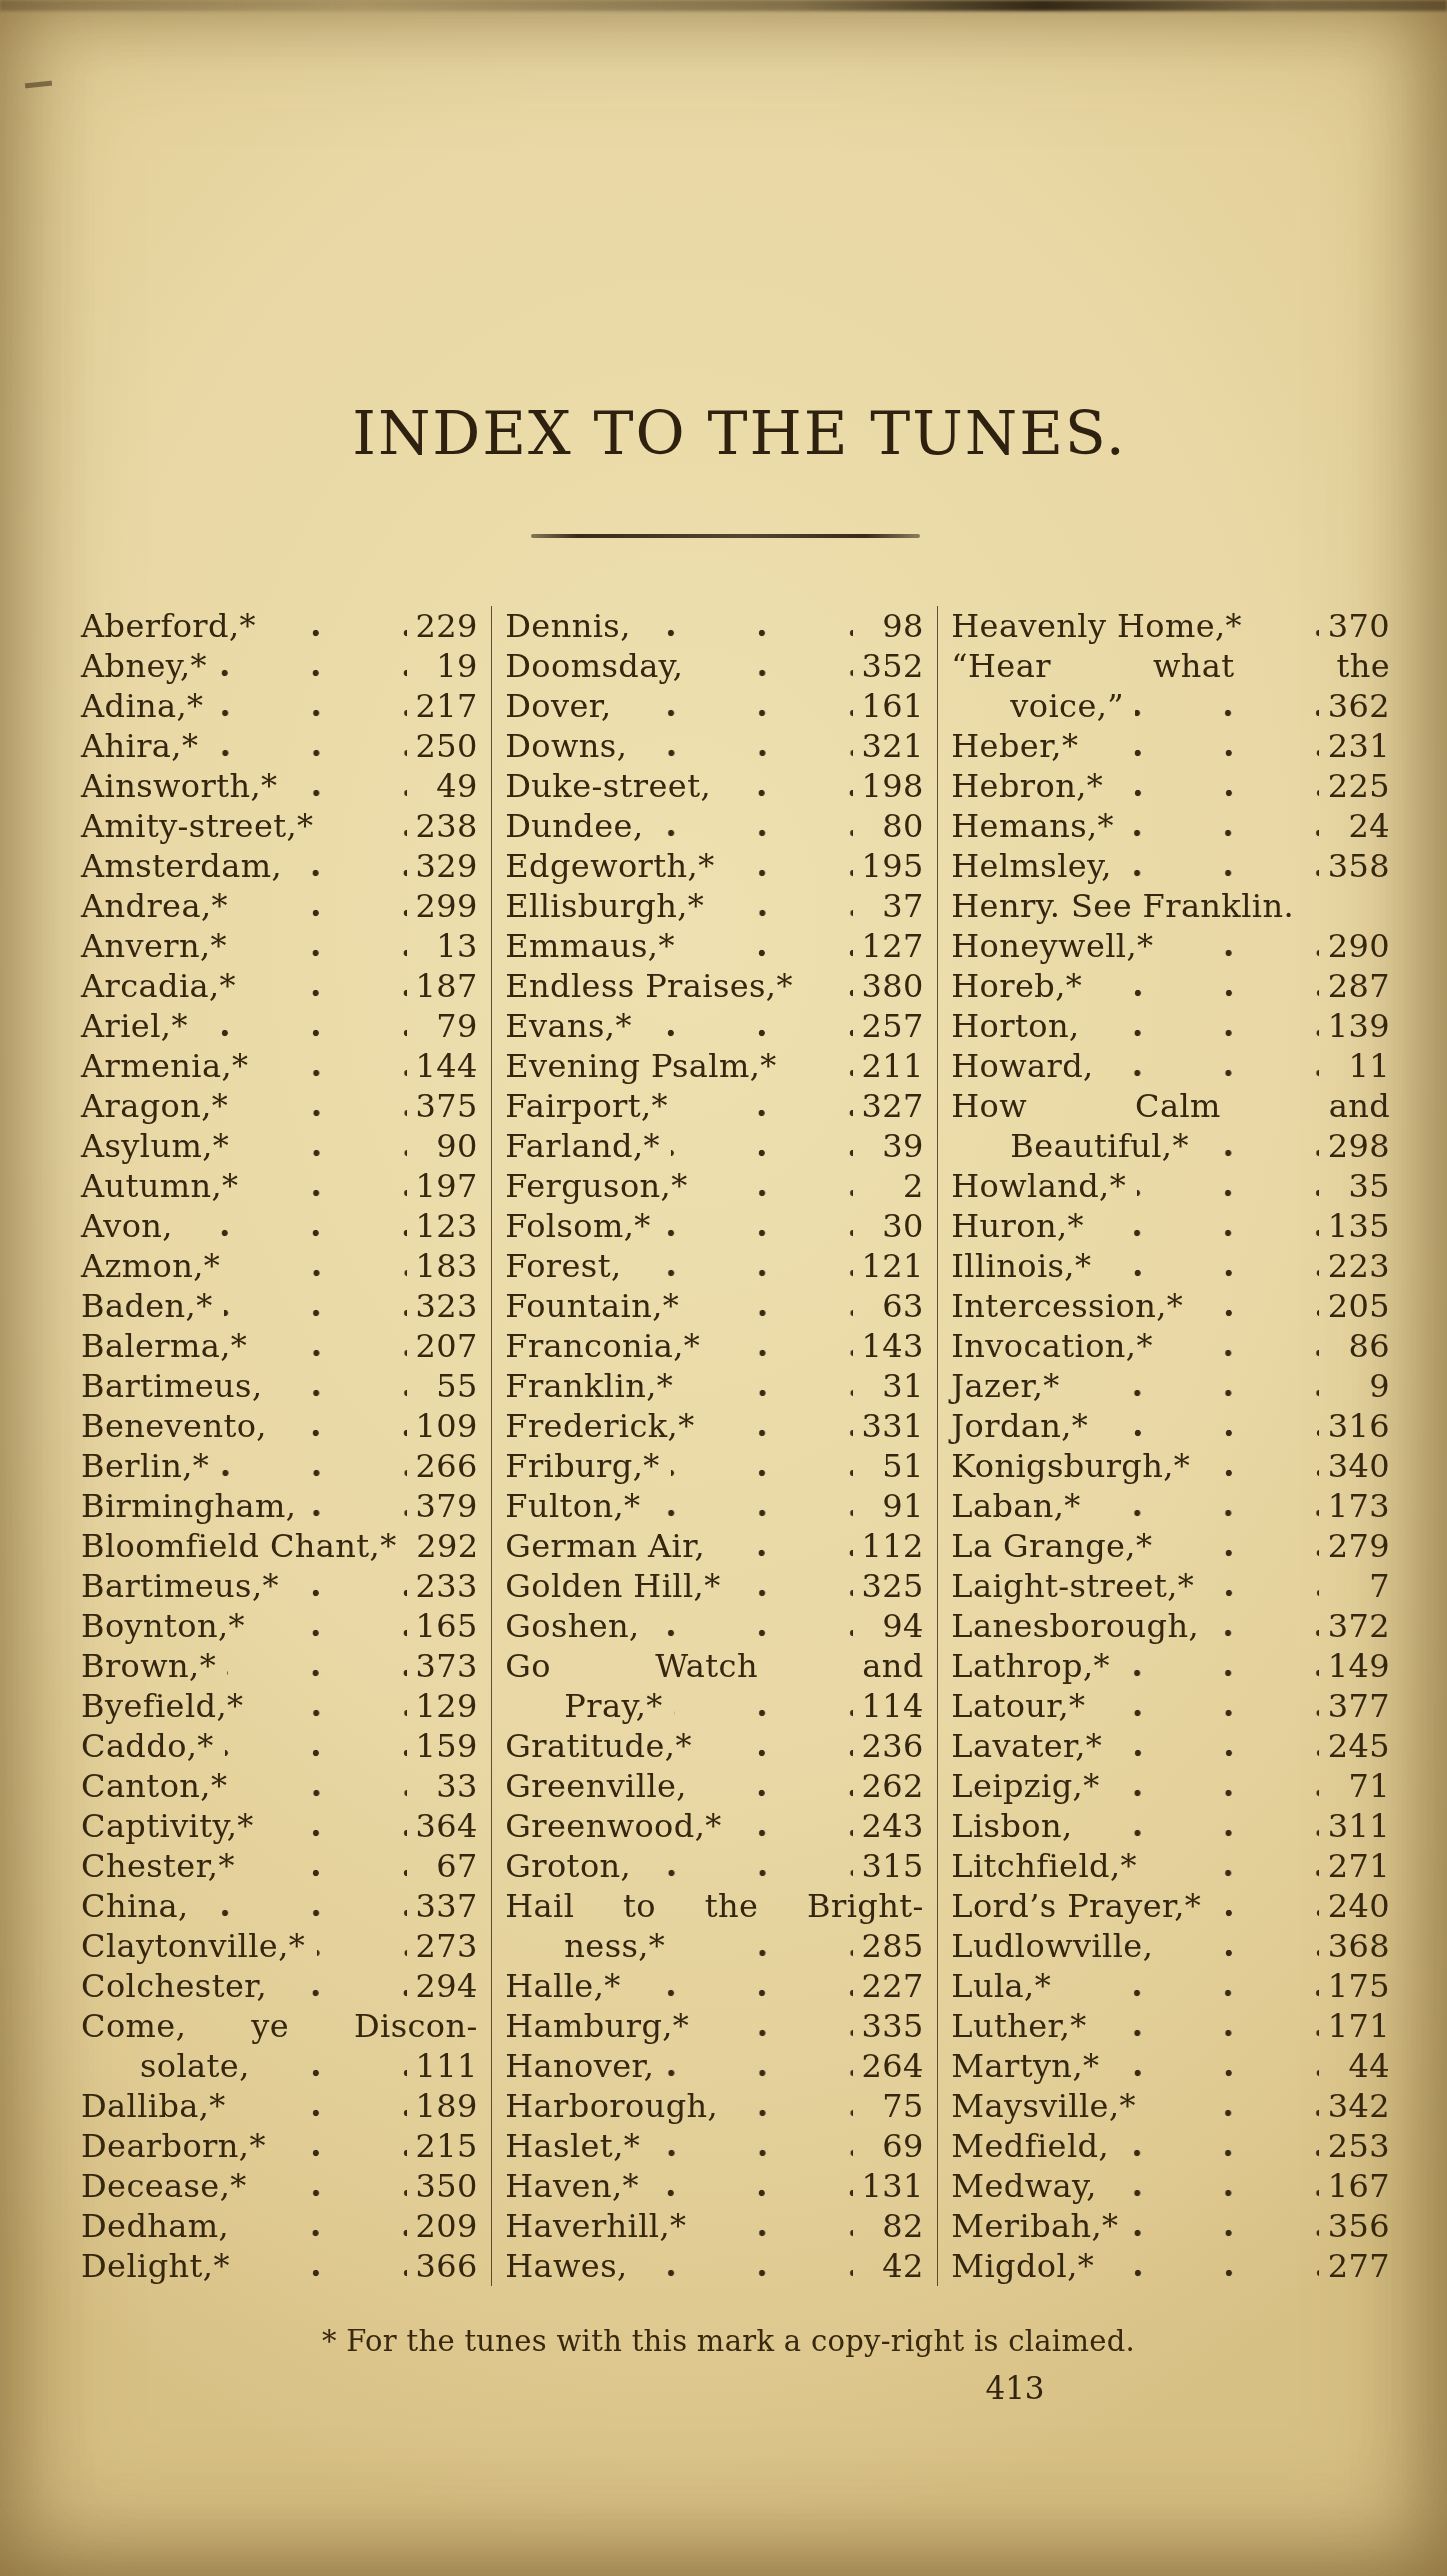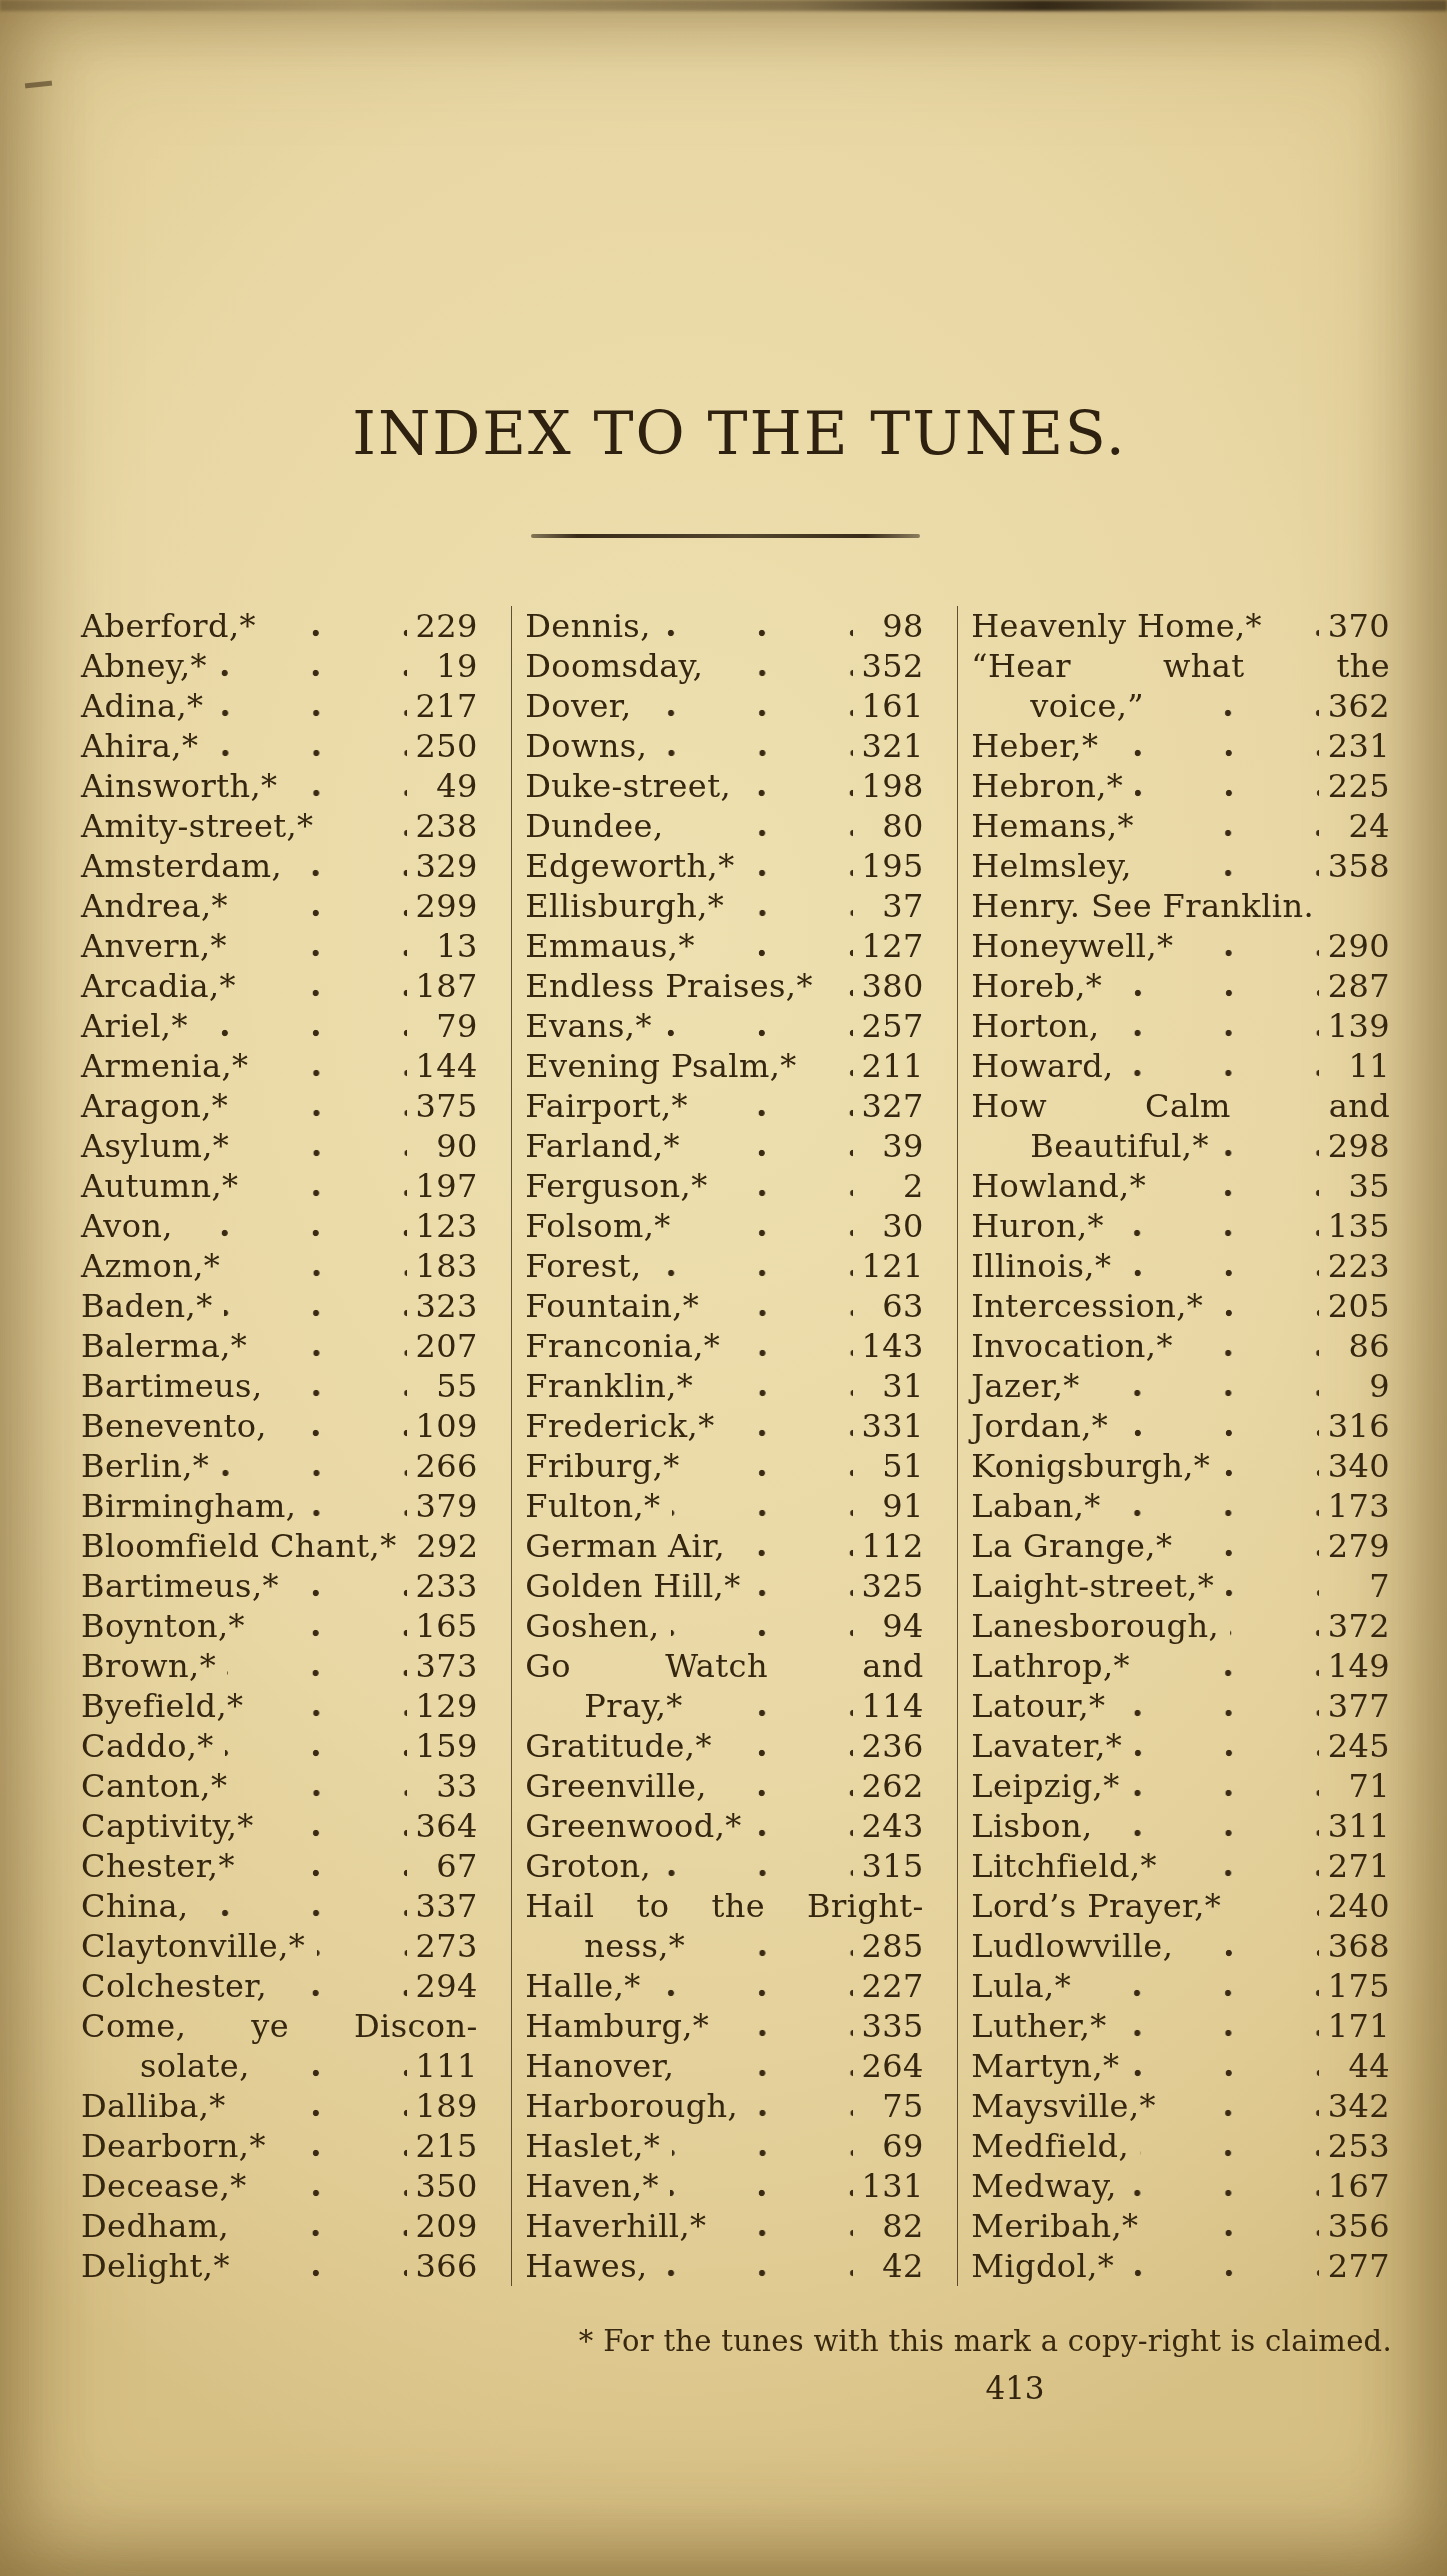--- a/index.html
+++ b/index.html
@@ -43,21 +43,20 @@
     border-radius:1.9px;
   }
   .index{
     position:absolute;top:606px;left:65px;width:1327px;
     display:grid;grid-template-columns:426px 446px 455px;
   }
   .col{box-sizing:border-box;}
   .col.divided{
     border-left:1.9px solid rgba(55,40,18,.78);
     padding-left:13.3px;
-    margin-left:20px;
   }
   .col-0{padding-right:13.3px;margin-left:16px;}
   .col-1{padding-right:13.3px;}
   .col-2{padding-right:1.9px;}
   .row{
     display:flex;
     height:40px;line-height:40px;
     font-size:32px;letter-spacing:0.4px;
     white-space:nowrap;
   }
@@ -76,21 +75,21 @@
     background-repeat:repeat-x;
     background-position:right 3.8px bottom 9.5px;
   }
   .num{
     flex:0 0 auto;
     min-width:65px;
     text-align:right;
   }
   .footnote{
     position:absolute;top:2324px;left:65px;width:1327px;
-    text-align:right;
+    text-align:center;
     font-size:29px;letter-spacing:0.3px;
     color:#37280f;
   }
   .page-number{
     position:absolute;top:2370px;left:934px;width:162px;
     text-align:center;
     font-size:31px;
     color:#32240e;
   }
 </style>

